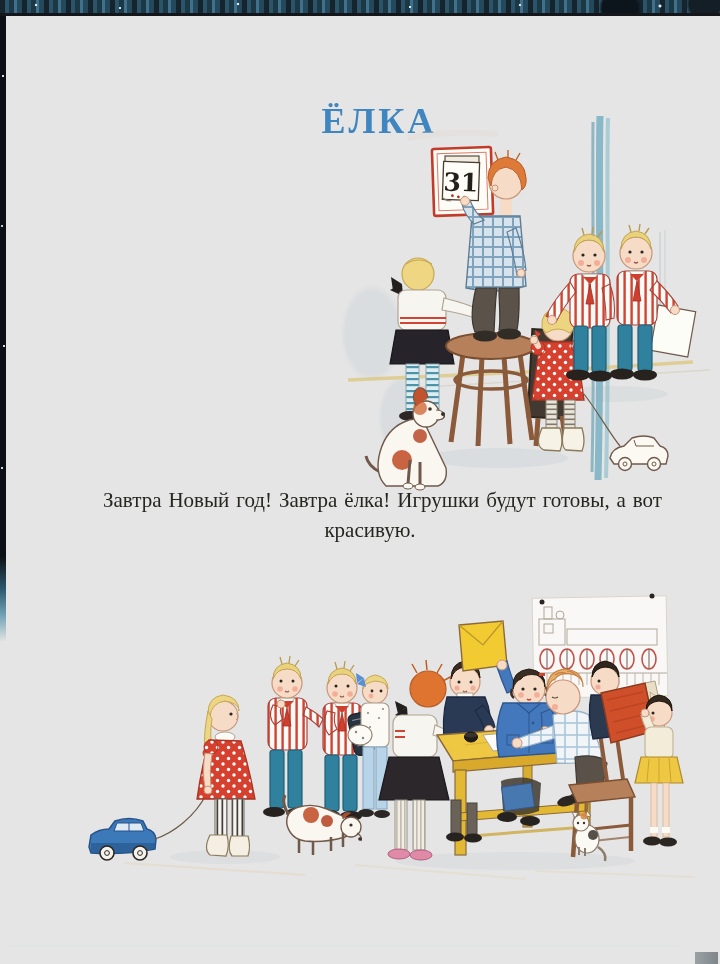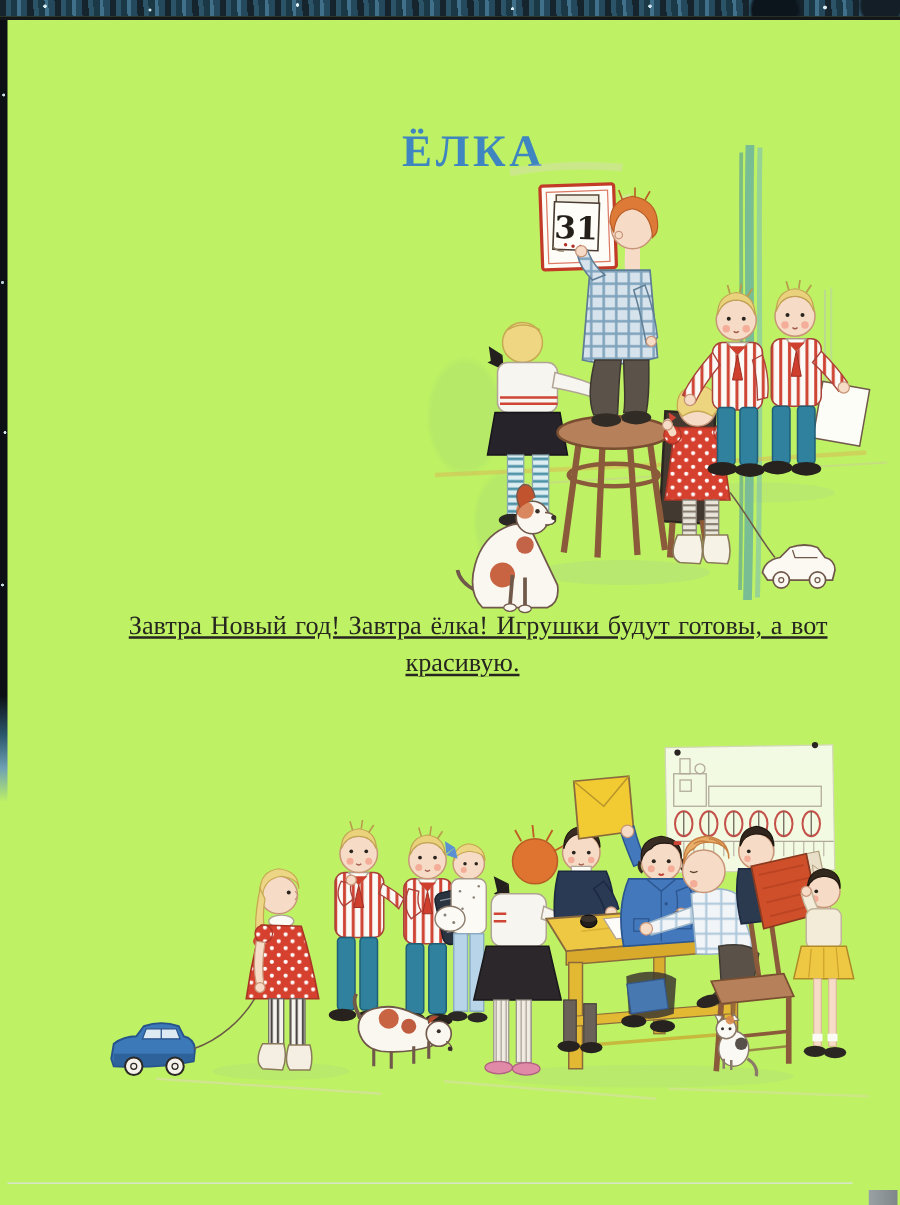--- a/index.html
+++ b/index.html
@@ -1,17 +1,17 @@
 <!DOCTYPE html>
 <html><head>
 <meta charset="utf-8">
 <style>
   html,body{margin:0;padding:0;}
   body{width:720px;height:964px;overflow:hidden;background:#f8fafb;font-family:"Liberation Serif",serif;}
-  .stage{position:relative;width:720px;height:964px;background:#bef264;}
+  .stage{position:relative;width:720px;height:964px;background:#e5e5e5;}
   
   .cover-top{position:absolute;left:0;top:0;width:720px;height:13px;
     background:
       radial-gradient(circle 2px at 36px 5px,#d8ecf2 0 1.2px,transparent 1.6px),
       radial-gradient(circle 2px at 120px 8px,#cfe4ec 0 1px,transparent 1.4px),
       radial-gradient(circle 2px at 238px 4px,#e2f2f6 0 1.2px,transparent 1.6px),
       radial-gradient(circle 2px at 410px 7px,#d8ecf2 0 1px,transparent 1.4px),
       radial-gradient(circle 2px at 520px 5px,#cfe4ec 0 1.2px,transparent 1.6px),
       radial-gradient(circle 3px at 660px 6px,#dff0f4 0 1.2px,transparent 1.8px),
       radial-gradient(circle 30px at 620px 8px,#0c151c 0 60%,transparent 70%),
@@ -35,21 +35,21 @@
                radial-gradient(ellipse 38px 60px at 65% 70%,#5d7d96 0 60%,transparent 70%);}
   
   .title{position:absolute;left:29px;top:76px;width:700px;text-align:center;
     font-size:36px;font-weight:bold;letter-spacing:3px;color:#3f85bf;}
   
   .para{position:absolute;color:#26251f;}
   .para1{left:78px;top:147px;width:331px;font-size:21px;line-height:35px;}
   .para1 .jline{text-align:justify;text-align-last:justify;line-height:35px;height:35px;overflow:visible;}
   .para1 .nline{line-height:35px;height:35px;}
   .dropcap{font-size:46px;color:#d9472b;padding-right:6px;}
-  .para2{left:78px;top:486px;width:584px;font-size:21px;text-decoration:underline;}
+  .para2{left:78px;top:486px;width:584px;font-size:21px;}
   .para2 .jline{text-align:justify;text-align-last:justify;line-height:29.5px;height:29.5px;}
   .para2 .nline{line-height:29.5px;height:29.5px;text-align:center;}
   .indent{text-indent:25px;}
   .ill{position:absolute;}
   .ill1{left:348px;top:112px;width:362px;height:382px;}
   .ill2{left:55px;top:585px;width:660px;height:300px;}
 </style>
 </head>
 <body>
 

